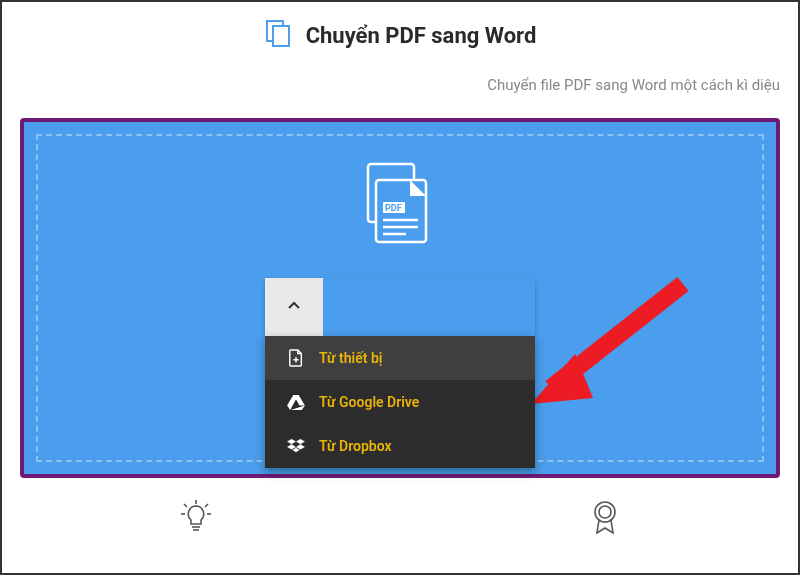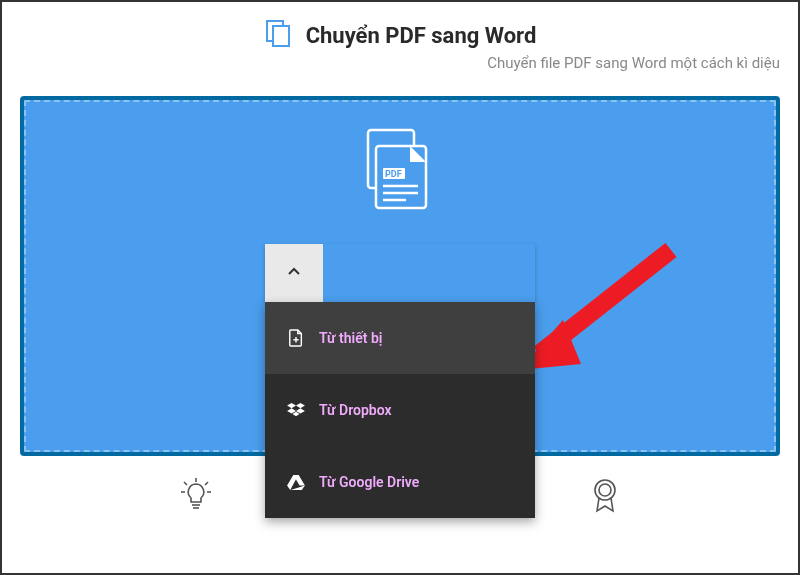--- a/index.html
+++ b/index.html
@@ -8,27 +8,27 @@
     background: #fff;
     width: 800px;
     height: 575px;
     overflow: hidden;
     border: 2px solid #333;
   }
   .wrap { padding: 16px 18px 0; }
   .header { text-align: right; margin-bottom: 24px; }
   .title-row { display: flex; justify-content: center; align-items: center; gap: 12px; }
   .title { font-size: 22px; font-weight: 700; color: #2a2a2a; }
-  .subtitle { color: #888; font-size: 15px; margin-top: 2px; }
+  .subtitle { color: #888; font-size: 15px; margin-top: 24px; }
 
   .drop-panel {
     background: #4a9eed;
-    border: 4px solid #0369a1;
+    border: 4px solid #701a75;
     border-radius: 4px;
-    padding: 0;
+    padding: 12px;
     height: 360px;
     position: relative;
   }
   .drop-inner {
     border: 2px dashed #8dc3f3;
     border-radius: 2px;
     height: 100%;
     display: flex;
     flex-direction: column;
     align-items: center;
@@ -67,26 +67,26 @@
   .menu {
     position: absolute;
     top: 58px;
     left: 0;
     width: 270px;
     background: #2c2c2c;
     box-shadow: 0 4px 10px rgba(0,0,0,.35);
     z-index: 5;
   }
   .menu-item {
-    height: 72px;
+    height: 44px;
     display: flex;
     align-items: center;
     gap: 14px;
     padding: 0 22px;
-    color: #f0abfc;
+    color: #eab308;
     font-size: 14px;
     font-weight: 600;
     cursor: pointer;
   }
   .menu-item:first-child { background: #3f3f3f; }
   .menu-item .ic { width: 18px; display: inline-flex; align-items: center; justify-content: center; }
 
   .bottom-icons {
     display: flex;
     justify-content: space-between;
@@ -154,32 +154,32 @@
                 <path d="M11 1 v4 h4" fill="none" stroke="#fff" stroke-width="1.6"></path>
                 <line x1="9" y1="9" x2="9" y2="15" stroke="#fff" stroke-width="1.6"></line>
                 <line x1="6" y1="12" x2="12" y2="12" stroke="#fff" stroke-width="1.6"></line>
               </svg>
             </span>
             <span>Từ thiết bị</span>
           </div>
           <div class="menu-item">
             <span class="ic">
               <svg width="18" height="16" viewBox="0 0 20 18">
-                <path d="M5 1 L10 4 L5 7 L0 4 Z M15 1 L20 4 L15 7 L10 4 Z M5 7 L10 10 L5 13 L0 10 Z M15 7 L20 10 L15 13 L10 10 Z M10 11 L14 13.5 L10 16 L6 13.5 Z" fill="#fff"></path>
-              </svg>
-            </span>
-            <span>Từ Dropbox</span>
+                <path d="M7 1 L13 1 L20 13 L14 13 Z M0 13 L7 1 L10 6 L3.5 18 Z M4 18 L20 13 L16.5 18 Z" fill="#fff"></path>
+              </svg>
+            </span>
+            <span>Từ Google Drive</span>
           </div>
           <div class="menu-item">
             <span class="ic">
               <svg width="18" height="16" viewBox="0 0 20 18">
-                <path d="M7 1 L13 1 L20 13 L14 13 Z M0 13 L7 1 L10 6 L3.5 18 Z M4 18 L20 13 L16.5 18 Z" fill="#fff"></path>
-              </svg>
-            </span>
-            <span>Từ Google Drive</span>
+                <path d="M5 1 L10 4 L5 7 L0 4 Z M15 1 L20 4 L15 7 L10 4 Z M5 7 L10 10 L5 13 L0 10 Z M15 7 L20 10 L15 13 L10 10 Z M10 11 L14 13.5 L10 16 L6 13.5 Z" fill="#fff"></path>
+              </svg>
+            </span>
+            <span>Từ Dropbox</span>
           </div>
         </div>
       </div>
 
       <div class="arrow">
         <svg width="180" height="150" viewBox="0 0 180 150">
           <defs>
             <marker id="ah" markerWidth="12" markerHeight="12" refX="3" refY="6" orient="auto">
               <path d="M0 0 L12 6 L0 12 Z" fill="#ed1c24"></path>
             </marker>

